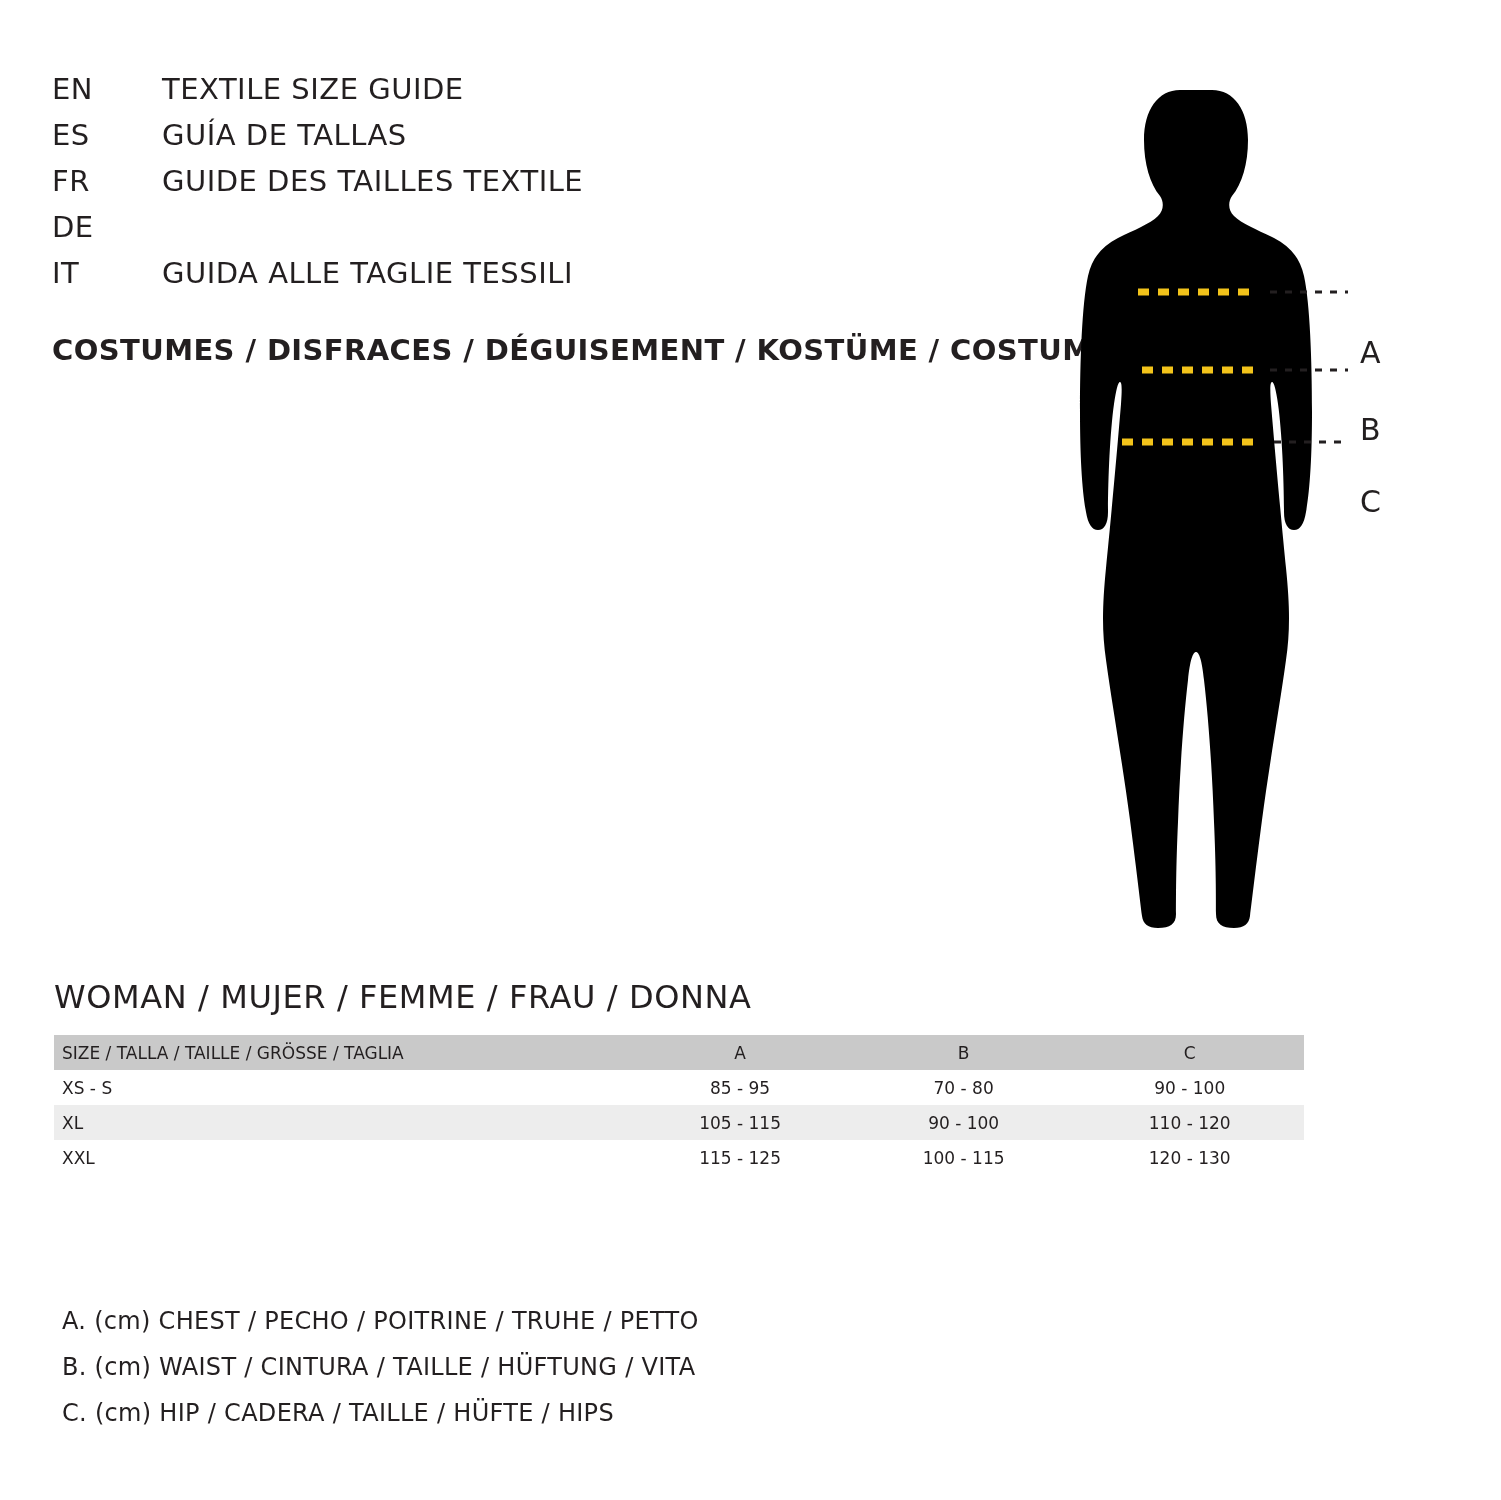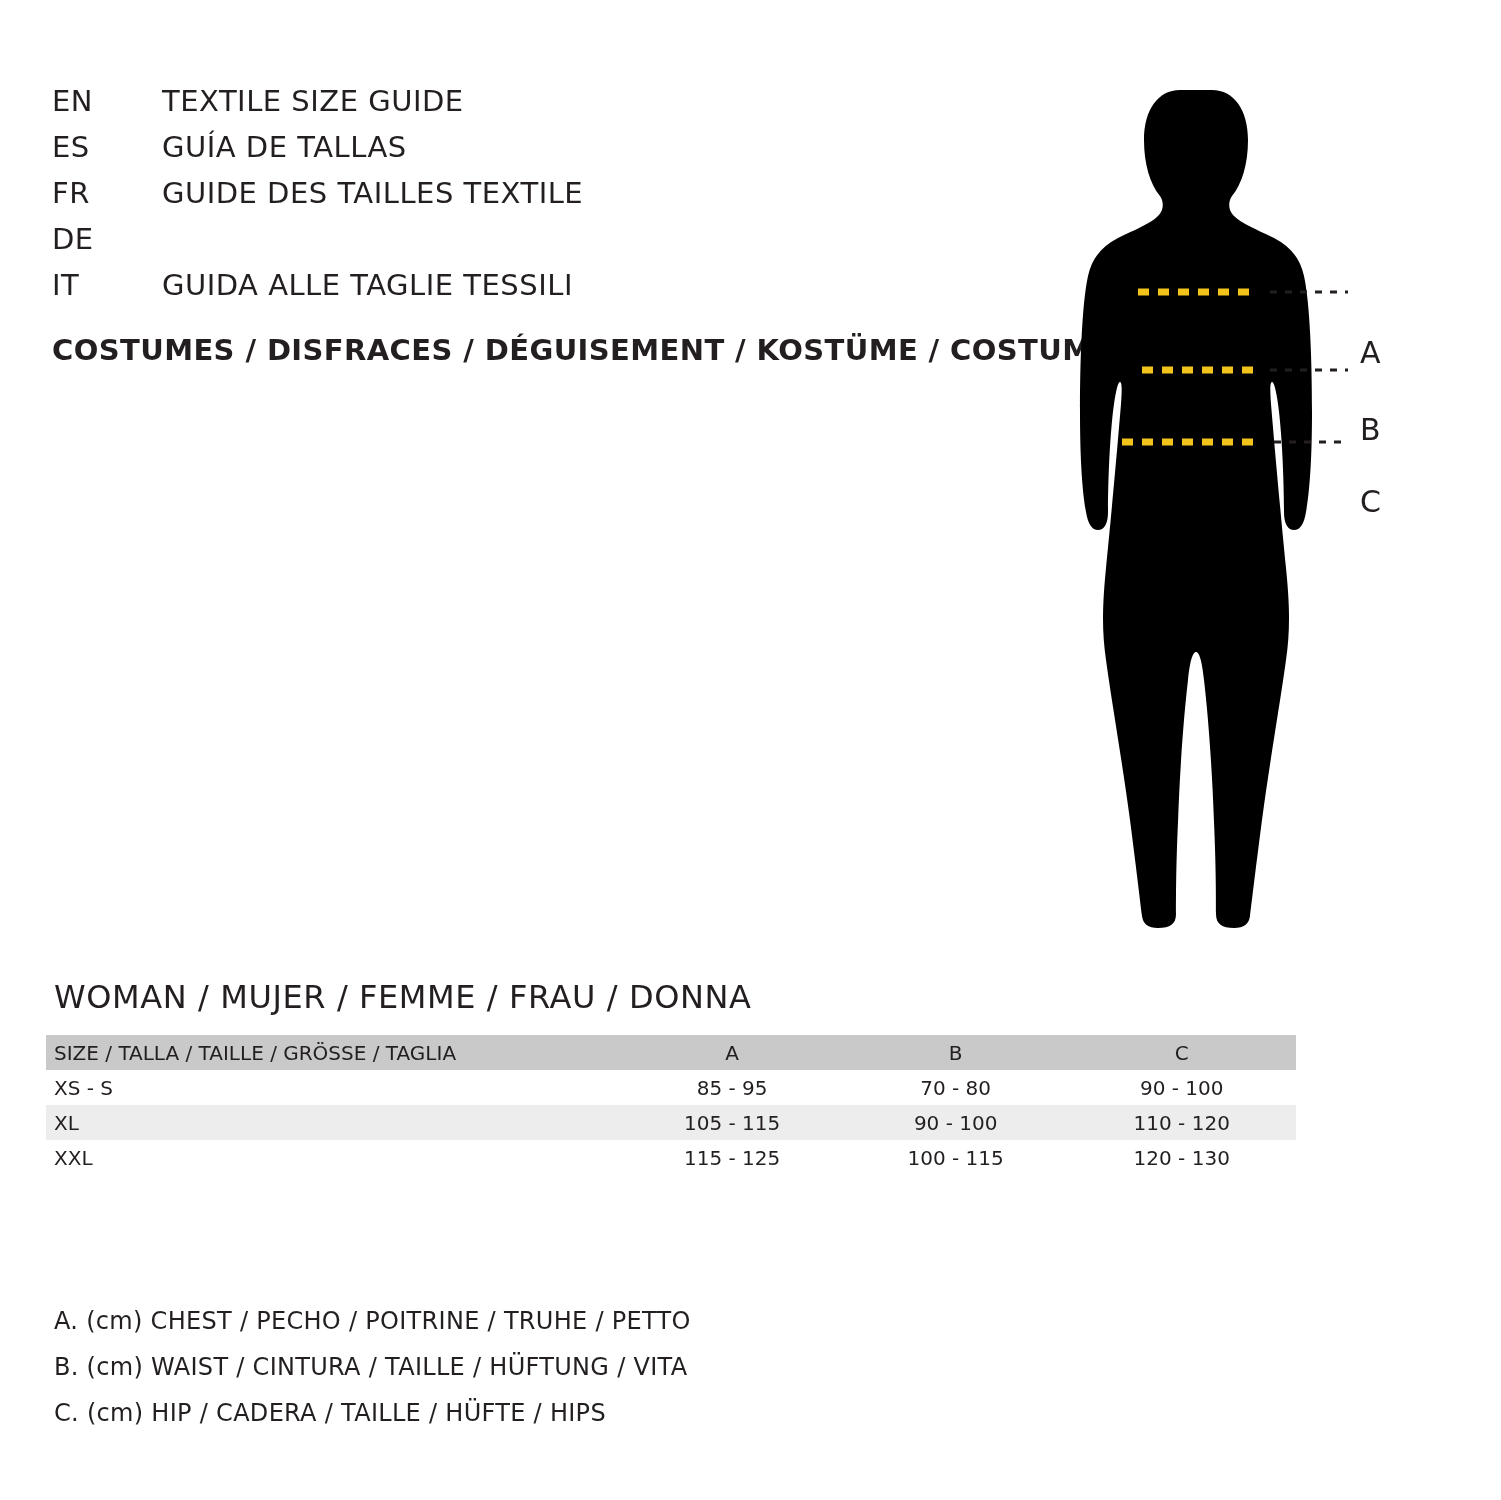--- a/index.html
+++ b/index.html
@@ -18,21 +18,21 @@
 
   
   .lang-block {
     position: absolute;
     left: 52px;
     top: 72px;
     width: 1000px;
   }
   .lang-row {
     display: flex;
-    align-items: flex-end;
+    align-items: flex-start;
     height: 46px;
     font-size: 29px;
     letter-spacing: 0.5px;
     color: #231f20;
   }
   .lang-code {
     width: 78px;
     flex: 0 0 78px;
   }
   .lang-text {
@@ -75,25 +75,25 @@
   .section-title {
     position: absolute;
     left: 54px;
     top: 978px;
     font-size: 32px;
     letter-spacing: 0.6px;
     color: #231f20;
   }
   table.size-table {
     position: absolute;
-    left: 46px;
+    left: 54px;
     top: 1035px;
     width: 1250px;
     border-collapse: collapse;
-    font-size: 20px;
+    font-size: 17px;
     color: #231f20;
   }
   table.size-table th,
   table.size-table td {
     padding: 0;
     height: 35px;
     font-weight: normal;
     text-align: center;
     vertical-align: middle;
   }
@@ -112,21 +112,21 @@
   table.size-table tbody tr:nth-child(even) {
     background: #ededed;
   }
   table.size-table col.c-a { width: 225px; }
   table.size-table col.c-b { width: 225px; }
   table.size-table col.c-c { width: 230px; }
 
   
   .legend {
     position: absolute;
-    left: 54px;
+    left: 62px;
     top: 1298px;
     font-size: 24px;
     color: #231f20;
     letter-spacing: 0.3px;
   }
   .legend div {
     height: 46px;
     line-height: 46px;
     white-space: nowrap;
   }

